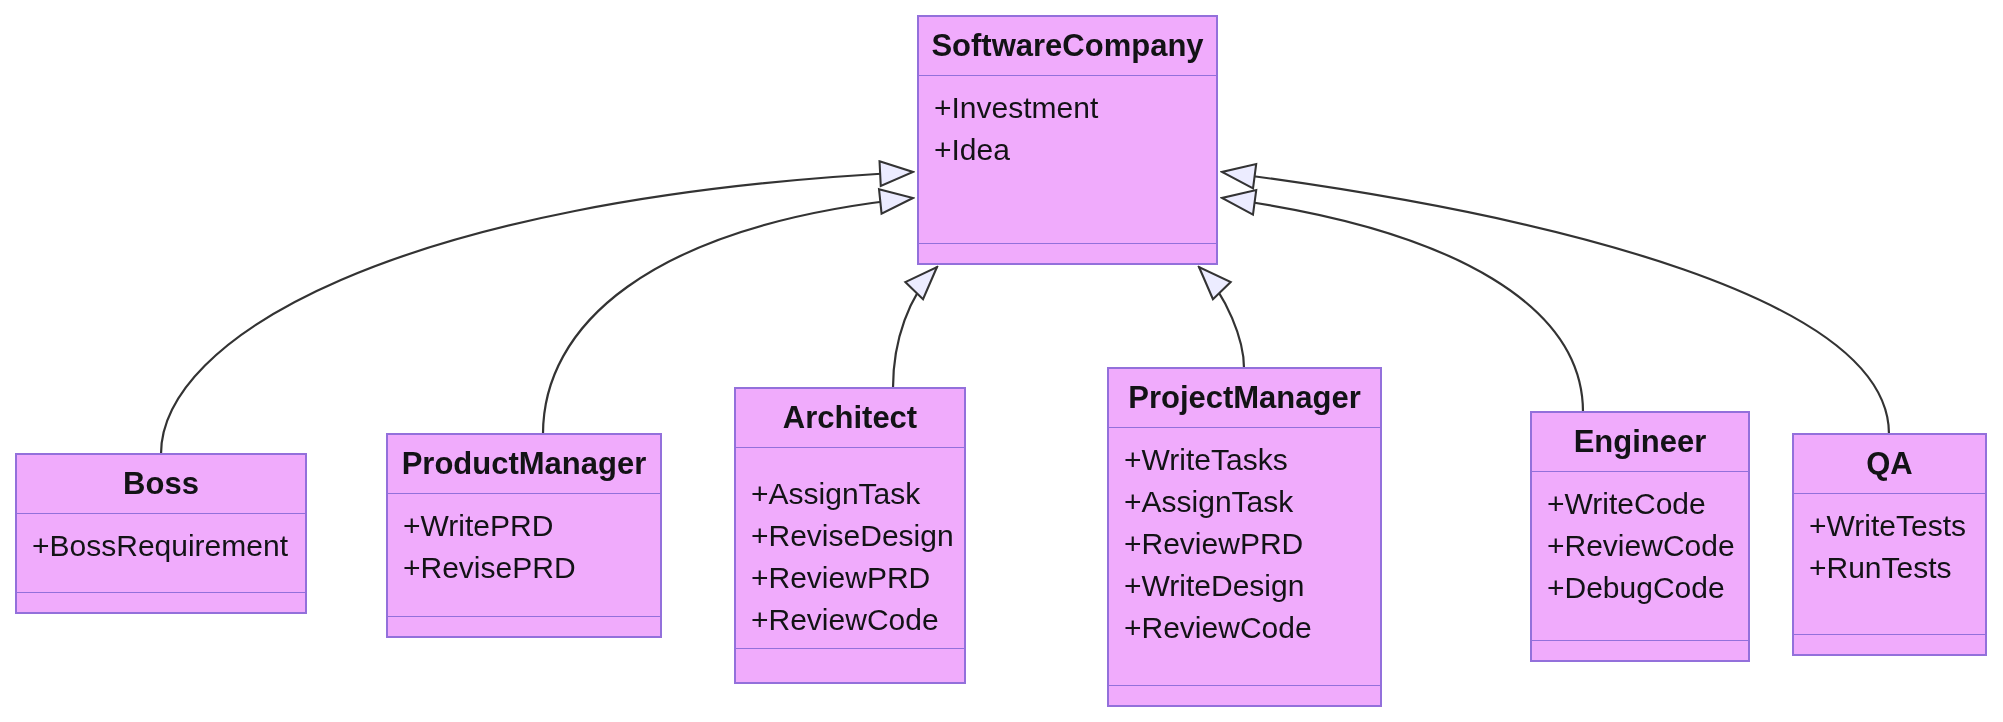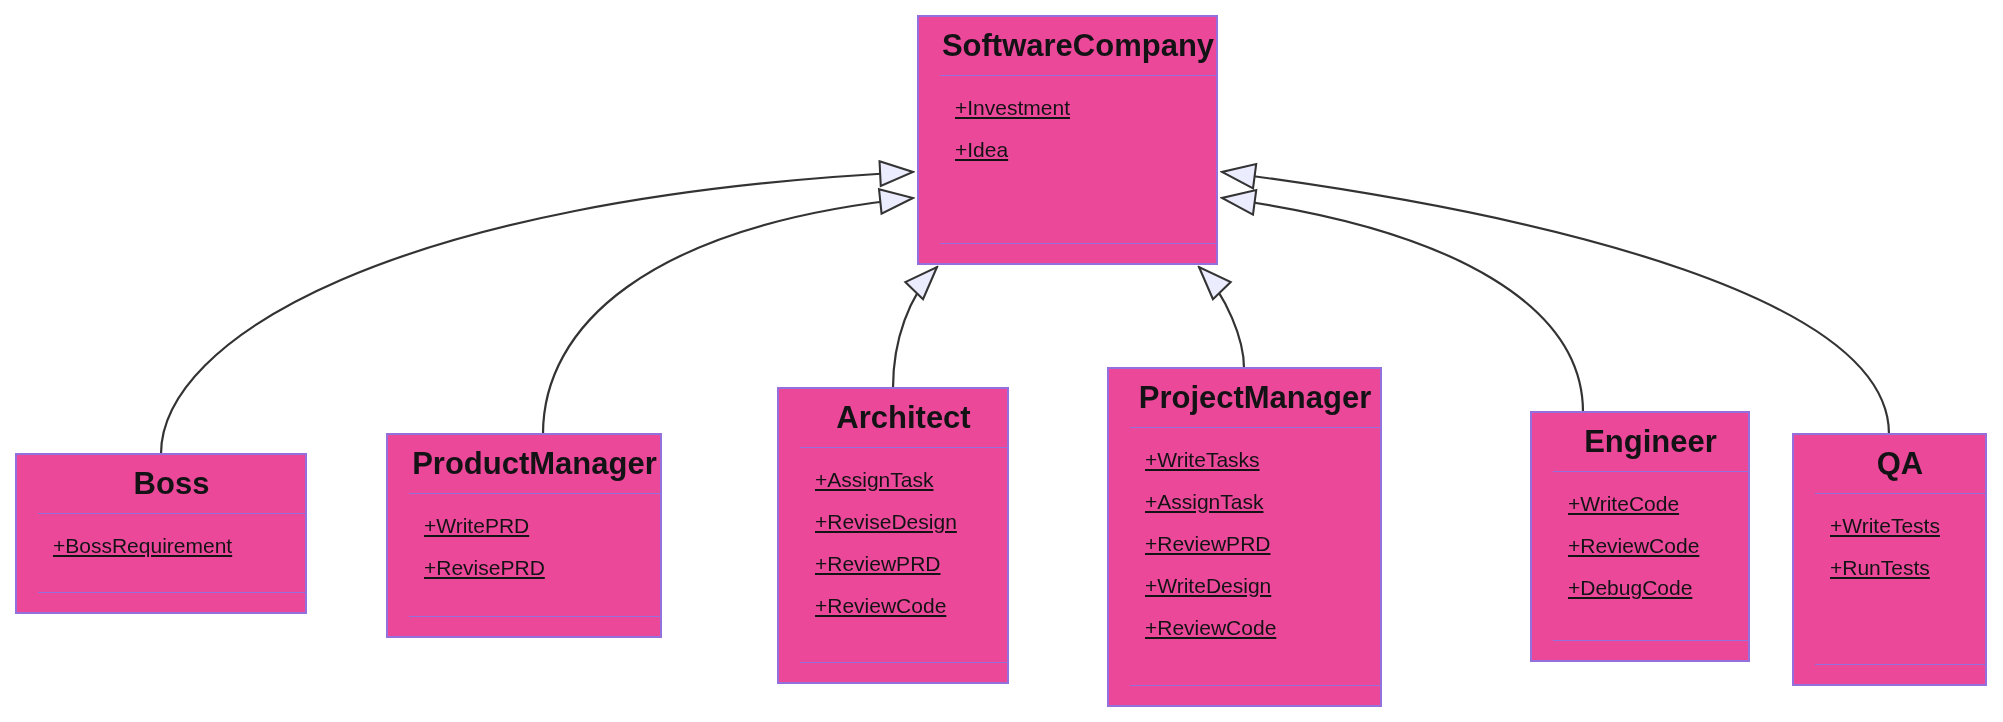--- a/index.html
+++ b/index.html
@@ -16,57 +16,55 @@
     overflow: hidden;
   }
   #edge-layer {
     position: absolute;
     left: 0; top: 0;
     width: 2003px; height: 722px;
   }
   .class-box {
     position: absolute;
     box-sizing: border-box;
-    background: #ec4899;
+    background: #f0abfc;
     border: 2px solid #9370DB;
     color: #131316;
     display: flex;
     flex-direction: column;
-    padding-left: 21px;
   }
   .class-title {
     flex: 0 0 58px;
     display: flex;
     align-items: center;
     justify-content: center;
     font-weight: bold;
     font-size: 31px;
     border-bottom: 1.5px solid #9370DB;
     letter-spacing: 0px;
   }
   .class-members {
     flex: 1 1 auto;
     padding: 11px 15px 8px 15px;
-    font-size: 21px;
+    font-size: 30px;
     line-height: 42px;
     border-bottom: 1.5px solid #9370DB;
     overflow: hidden;
-    text-decoration: underline;
   }
   .class-footer {
     flex: 0 0 19px;
   }
   
   #box-softwarecompany { left: 917px;  top: 15px;  width: 301px; height: 250px; }
   #box-boss            { left: 15px;   top: 453px; width: 292px; height: 161px; }
   #box-productmanager  { left: 386px;  top: 433px; width: 276px; height: 205px; }
-  #box-architect       { left: 777px;  top: 387px; width: 232px; height: 297px; }
+  #box-architect       { left: 734px;  top: 387px; width: 232px; height: 297px; gap: 14px; }
   #box-projectmanager  { left: 1107px; top: 367px; width: 275px; height: 340px; }
   #box-engineer        { left: 1530px; top: 411px; width: 220px; height: 251px; }
-  #box-qa              { left: 1792px; top: 433px; width: 195px; height: 253px; }
+  #box-qa              { left: 1792px; top: 433px; width: 195px; height: 223px; }
 </style>
 </head>
 <body>
 
 <div id="canvas">
 
   <svg id="edge-layer" viewBox="0 0 2003 722" xmlns="http://www.w3.org/2000/svg">
     <defs>
       <marker id="arrow-ext" viewBox="0 0 18 14" refX="17" refY="7" markerWidth="37" markerHeight="29" orient="auto" markerUnits="userSpaceOnUse">
         <path d="M 1 1 L 17 7 L 1 13 Z" fill="#ECECFF" stroke="#333333" stroke-width="1"></path>

